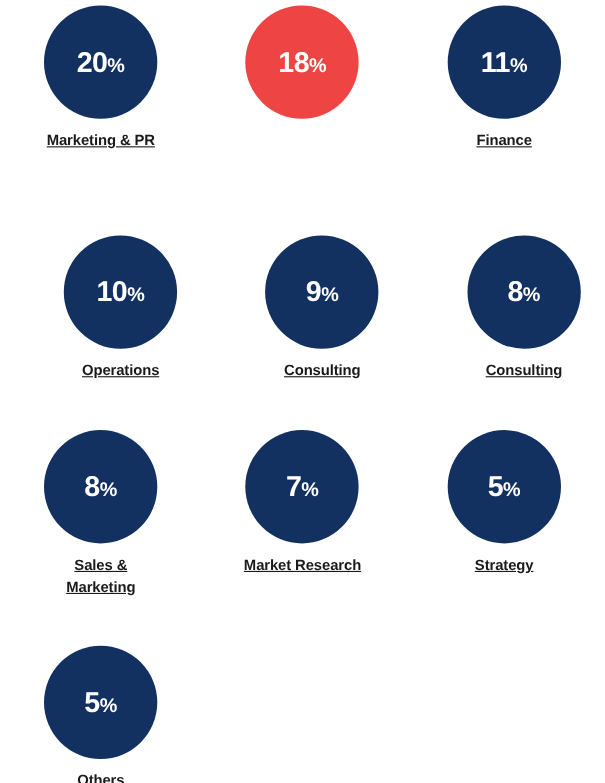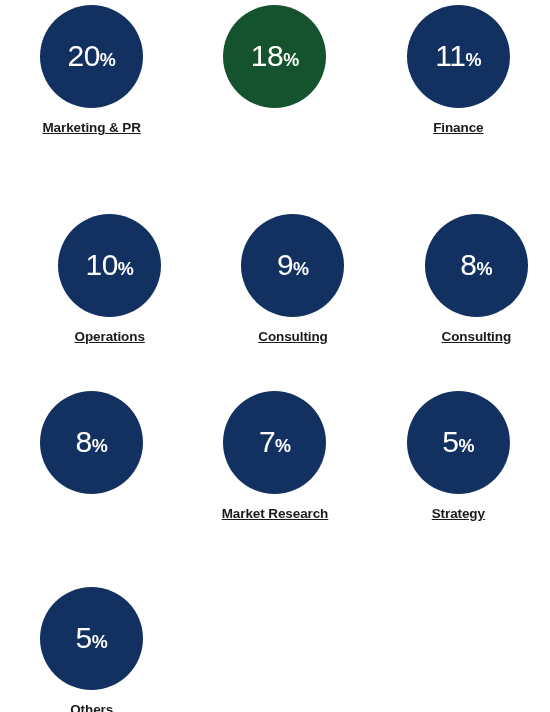--- a/index.html
+++ b/index.html
@@ -44,22 +44,22 @@
     box-sizing: border-box;
   }
   .value-wrap {
     display: flex;
     align-items: baseline;
     justify-content: center;
     line-height: 1;
     transform: translateY(-1px);
   }
   .value-num {
-    font-size: 30px;
-    font-weight: normal;
+    font-size: 26px;
+    font-weight: bold;
     color: #ffffff;
     letter-spacing: -0.5px;
     font-family: "Liberation Sans", sans-serif;
   }
   .value-pct {
     font-size: 18px;
     font-weight: bold;
     color: #ffffff;
     font-family: "Liberation Sans", sans-serif;
     margin-left: 0px;
@@ -91,21 +91,21 @@
     <div class="cell">
       <div class="bubble" style="background: rgb(18, 49, 96);">
         <div class="value-wrap">
           <span class="value-num" style="color: rgb(255, 255, 255);">20</span>
             <span class="value-pct" style="color: rgb(255, 255, 255);">%</span>
         </div>
       </div>
       <div class="label" style="color: rgb(26, 26, 26);">Marketing &amp; PR</div>
     </div>
     <div class="cell">
-      <div class="bubble" style="background: #14532d;">
+      <div class="bubble" style="background: #ef4444;">
         <div class="value-wrap">
           <span class="value-num" style="color: rgb(255, 255, 255);">18</span>
             <span class="value-pct" style="color: rgb(255, 255, 255);">%</span>
         </div>
       </div>
     </div>
     <div class="cell">
       <div class="bubble" style="background: rgb(18, 49, 96);">
         <div class="value-wrap">
           <span class="value-num" style="color: rgb(255, 255, 255);">11</span>
@@ -147,20 +147,22 @@
   </div>
 
   <div class="row" id="row-2">
     <div class="cell">
       <div class="bubble" style="background: rgb(18, 49, 96);">
         <div class="value-wrap">
           <span class="value-num" style="color: rgb(255, 255, 255);">8</span>
             <span class="value-pct" style="color: rgb(255, 255, 255);">%</span>
         </div>
       </div>
+      <div class="label" style="color: rgb(26, 26, 26);">Sales &amp;
+Marketing</div>
     </div>
     <div class="cell">
       <div class="bubble" style="background: rgb(18, 49, 96);">
         <div class="value-wrap">
           <span class="value-num" style="color: rgb(255, 255, 255);">7</span>
             <span class="value-pct" style="color: rgb(255, 255, 255);">%</span>
         </div>
       </div>
       <div class="label" style="color: rgb(26, 26, 26);">Market Research</div>
     </div>

